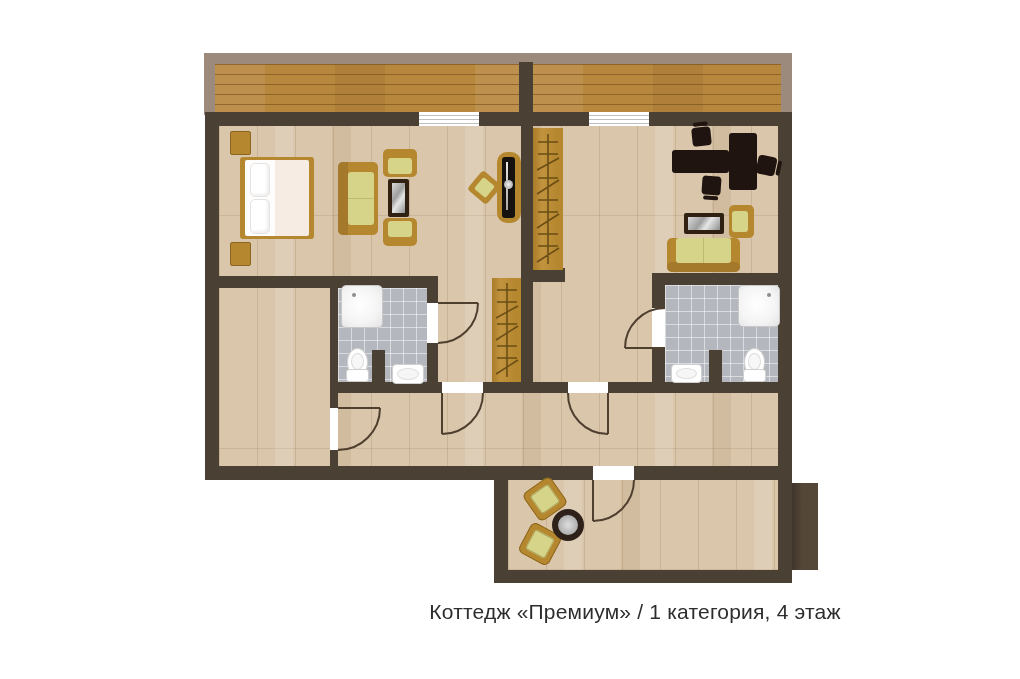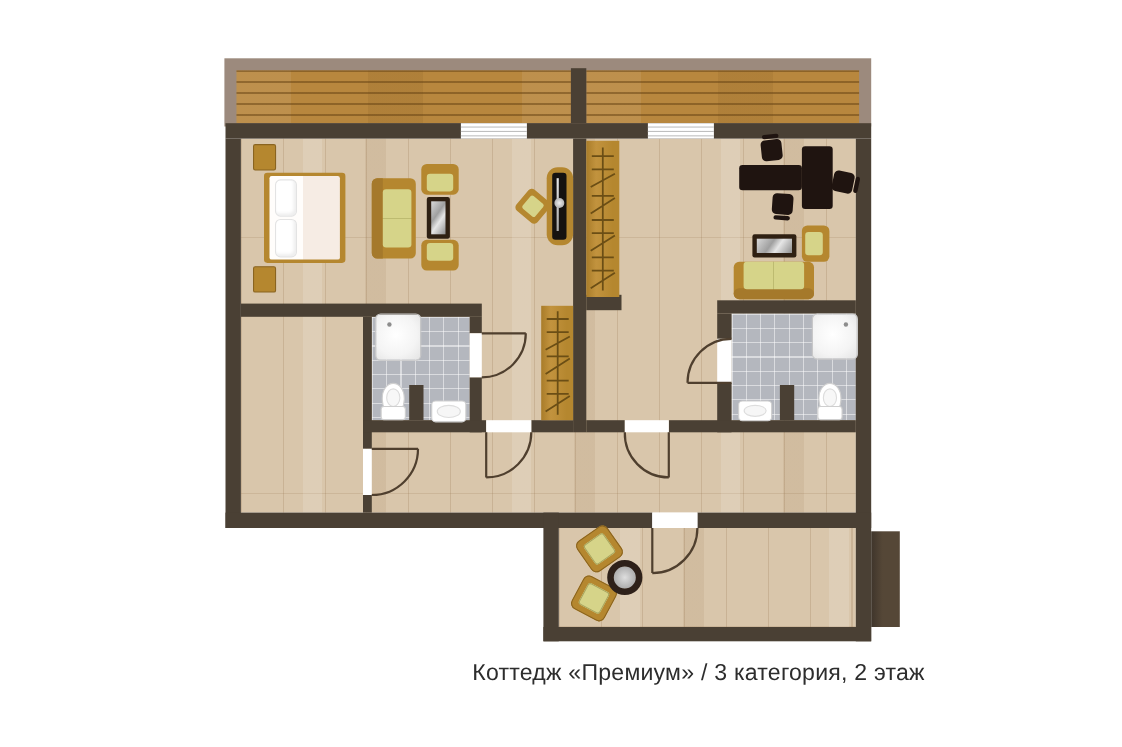--- a/index.html
+++ b/index.html
@@ -193,14 +193,14 @@
 
   <svg class="overlay" width="1020" height="679">
     <path d="M478,303 A40,40 0 0 1 438,343 M438,303 L478,303" stroke="#4f3f2e" stroke-width="2" fill="none"></path>
     <path d="M625,348 A40,40 0 0 1 665,308 M665,348 L625,348" stroke="#4f3f2e" stroke-width="2" fill="none"></path>
     <path d="M380,408 A42,42 0 0 1 338,450 M338,408 L380,408" stroke="#4f3f2e" stroke-width="2" fill="none"></path>
     <path d="M442,434 A41,41 0 0 0 483,393 M442,393 L442,434" stroke="#4f3f2e" stroke-width="2" fill="none"></path>
     <path d="M608,434 A40,40 0 0 1 568,393 M608,393 L608,434" stroke="#4f3f2e" stroke-width="2" fill="none"></path>
     <path d="M593,521 A41,41 0 0 0 634,480 M593,480 L593,521" stroke="#4f3f2e" stroke-width="2" fill="none"></path>
   </svg>
 
-  <div class="caption">Коттедж «Премиум» / 3 категория, 2 этаж</div>
+  <div class="caption">Коттедж «Премиум» / 1 категория, 4 этаж</div>
 </div>
 
 </body></html>

